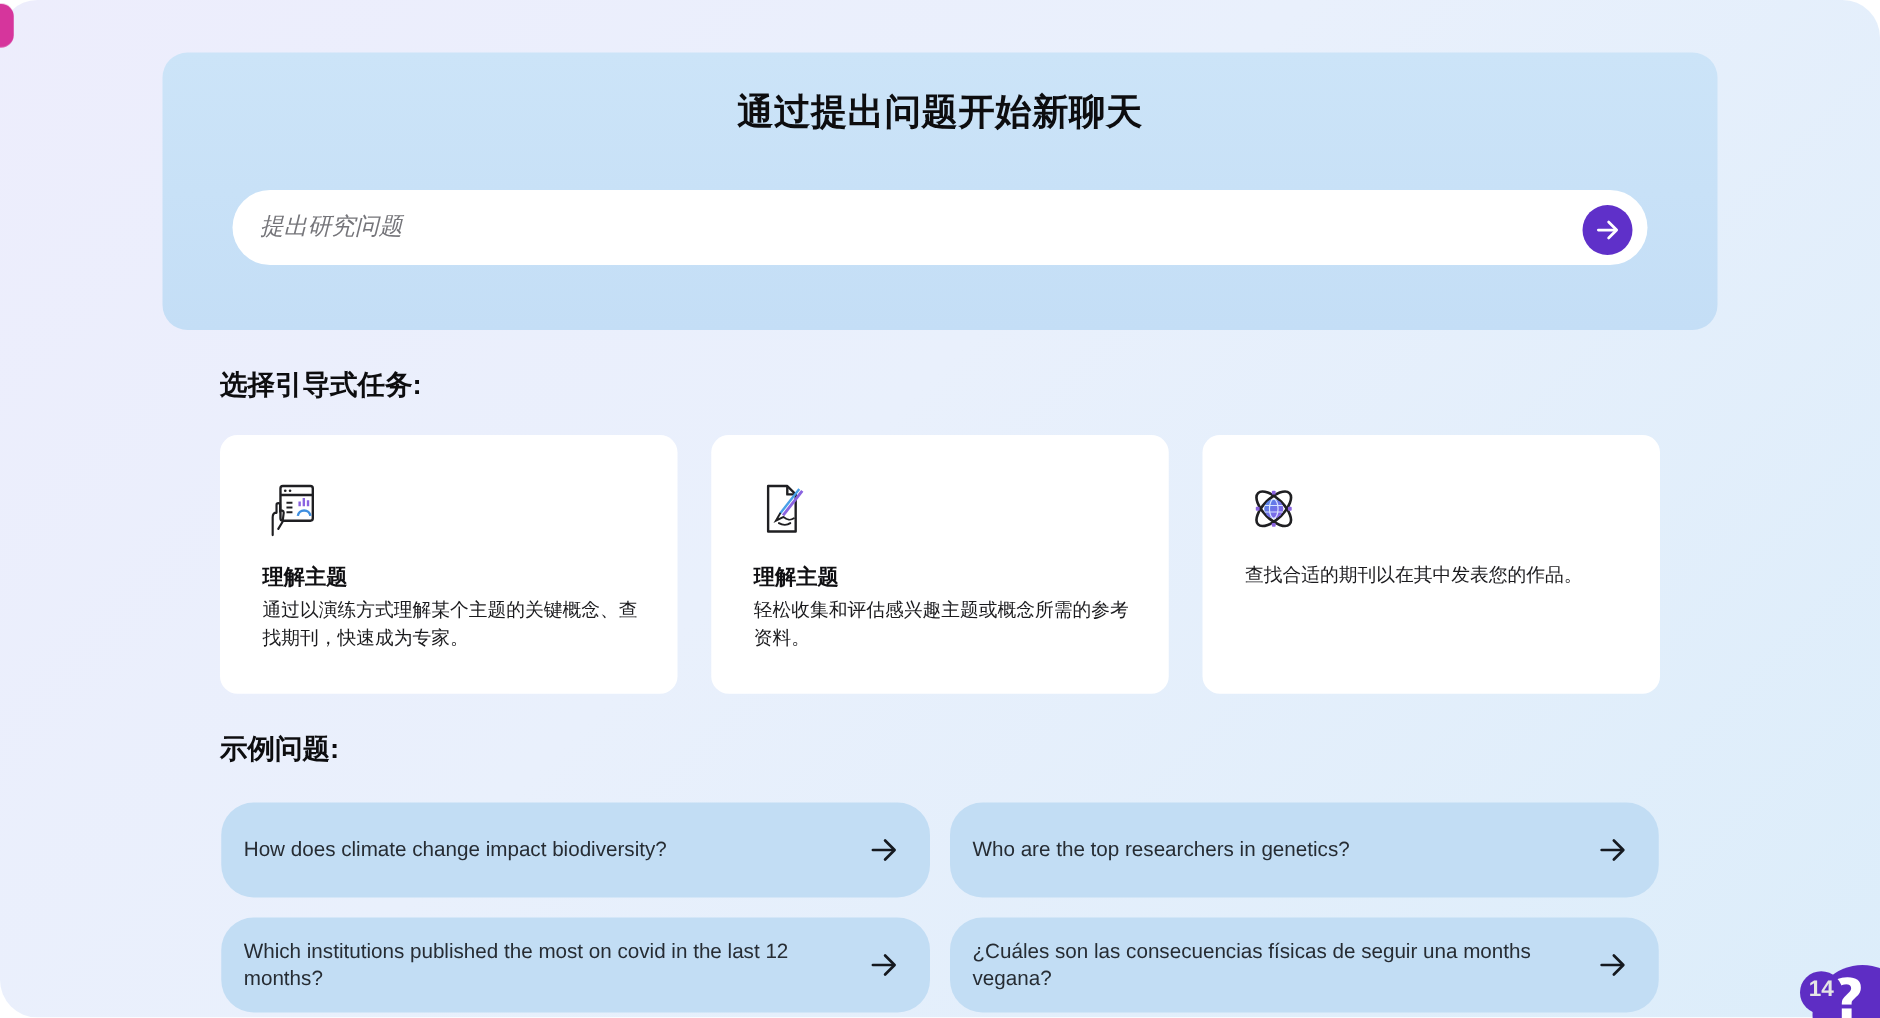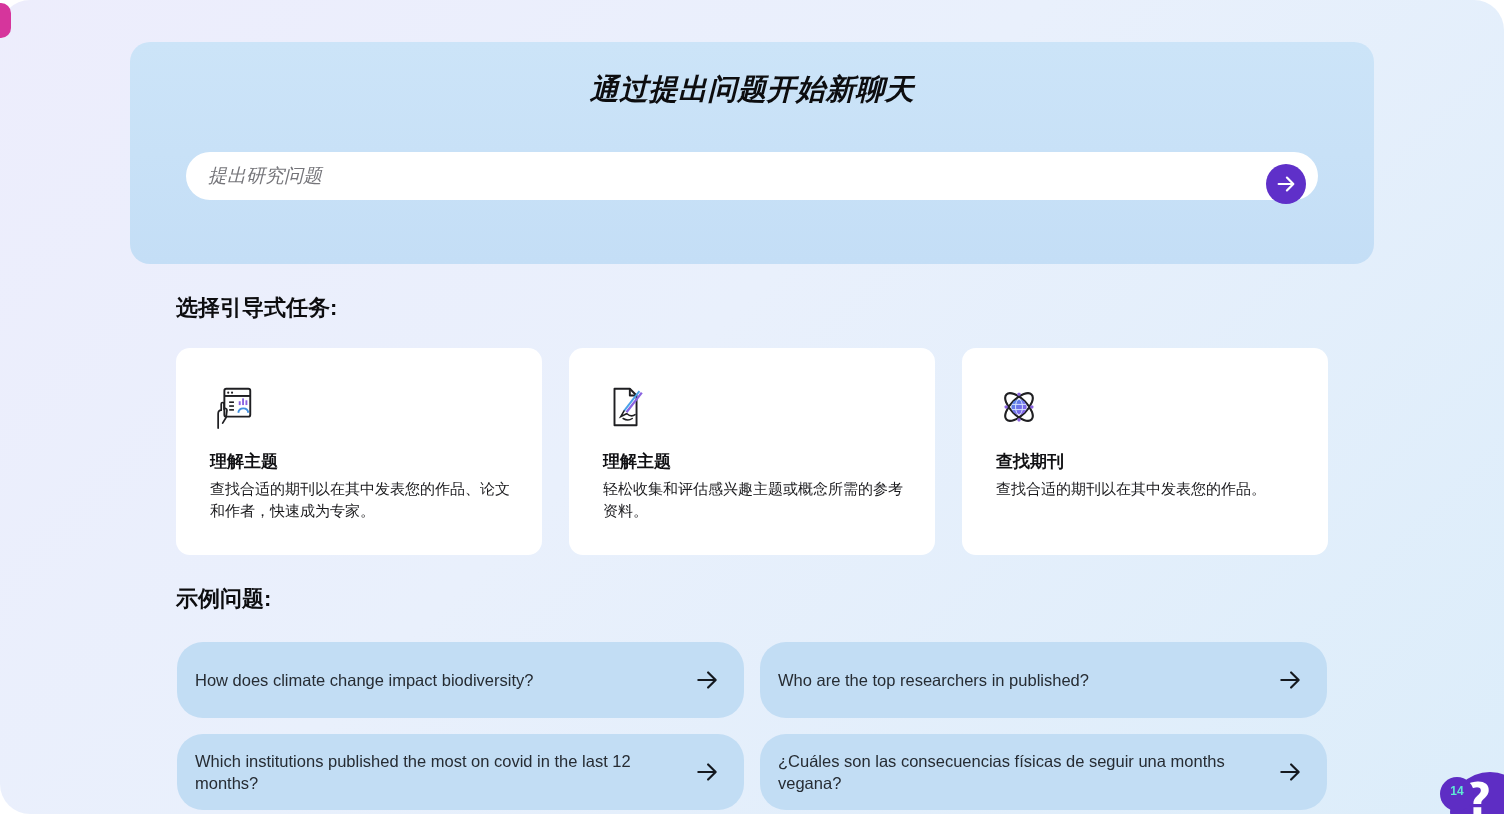--- a/index.html
+++ b/index.html
@@ -4,23 +4,23 @@
 <style>
   * { box-sizing: border-box; }
   html, body { margin: 0; padding: 0; width: 1504px; height: 814px; background: #ffffff; overflow: hidden;
     font-family: "Liberation Sans", sans-serif; }
   .page { position: relative; width: 1504px; height: 814px; border-radius: 30px; overflow: hidden;
     background: linear-gradient(135deg, #ededfc 0%, #e9f0fc 45%, #dcedfa 100%); }
 
   
   .hero { margin: 42px 130px 0; background: linear-gradient(180deg, #cce4f8, #c4def6); border-radius: 20px;
     padding: 28px 56px 48px; }
-  .hero-title { margin: 0 0 42px; text-align: center; font-size: 29px; font-weight: 800; color: #0d0d0f; letter-spacing: 0.5px; font-style: italic; }
+  .hero-title { margin: 0 0 42px; text-align: center; font-size: 29px; font-weight: 800; color: #0d0d0f; letter-spacing: 0.5px; }
   .input-row { position: relative; height: 64px; }
-  .question-input { width: 100%; height: 48px; border: none; outline: none; border-radius: 32px;
+  .question-input { width: 100%; height: 60px; border: none; outline: none; border-radius: 32px;
     background: #ffffff; padding: 0 70px 0 22px; font-size: 19px; color: #222; font-family: "Liberation Sans", sans-serif; }
   .question-input::placeholder { font-style: italic; color: #75757a; opacity: 1; }
   .submit-btn { position: absolute; right: 12px; top: 12px; width: 40px; height: 40px; border-radius: 50%;
     border: none; background: #5f30c9; cursor: pointer; display: flex; align-items: center; justify-content: center; padding: 0; }
 
   
   .section-heading { margin: 29px 176px 0; font-size: 22px; font-weight: 800; color: #0d0d0f; }
   .section-heading.examples { }
 
   
@@ -41,21 +41,21 @@
   .corner-accent { position: fixed; left: 0; top: 3px; width: 11px; height: 35px;
     background: #d6359c; border-radius: 0 10px 10px 0; z-index: 5; }
 
   
   .help-widget { position: fixed; right: 0; bottom: 0; width: 110px; height: 90px; z-index: 10; }
   .help-circle { position: absolute; right: -26px; bottom: -38px; width: 80px; height: 80px; border-radius: 50%;
     background: #5e2dc4; cursor: pointer; }
   .help-qmark { position: absolute; left: 16px; top: 2px; color: #ffffff; font-size: 44px; font-weight: 800;
     font-family: "DejaVu Sans", sans-serif; }
   .help-badge { position: absolute; right: 30px; bottom: 3px; width: 34px; height: 34px; border-radius: 50%;
-    background: #5e2dc4; color: #5eead4; font-size: 12px; font-weight: 700; display: flex; align-items: center;
+    background: #5e2dc4; color: #e5e5e5; font-size: 18px; font-weight: 700; display: flex; align-items: center;
     justify-content: center; padding-bottom: 6px; }
 </style>
 </head>
 <body>
 
 <div class="page">
 
   <section class="hero">
     <h1 class="hero-title">通过提出问题开始新聊天</h1>
     <div class="input-row">
@@ -85,21 +85,21 @@
           <line x1="20" y1="23" x2="25" y2="23" stroke="#1f1f22" stroke-width="1.7"></line>
           <line x1="20" y1="27" x2="25" y2="27" stroke="#1f1f22" stroke-width="1.7"></line>
           <line x1="31" y1="22" x2="31" y2="18" stroke="#8a63e0" stroke-width="2"></line>
           <line x1="34.5" y1="22" x2="34.5" y2="15" stroke="#8a63e0" stroke-width="2"></line>
           <line x1="38" y1="22" x2="38" y2="17" stroke="#8a63e0" stroke-width="2"></line>
           <path d="M29.5 30a5.3 5.3 0 0 1 10.5 0" stroke="#3f8fe0" stroke-width="2"></path>
           <path d="M8.5 46V31c0-2.4 1.4-3.8 3.2-3.8M11.7 27.4v-6.6c0-2 3-2 3 0v5.4M14.7 26.4c.6-1.6 3.1-1 3 1l-.9 7.4-3.6 6" stroke="#1f1f22" stroke-width="1.8" stroke-linecap="round"></path>
         </svg>
       </span>
       <h3 class="card-title">理解主题</h3>
-      <p class="card-desc">查找合适的期刊以在其中发表您的作品、论文和作者，快速成为专家。</p>
+      <p class="card-desc">通过以演练方式理解某个主题的关键概念、查找期刊，快速成为专家。</p>
     </div>
 
     <div class="card">
       <span class="card-icon" style="display:block">
         <svg width="46" height="46" viewBox="0 0 48 48" fill="none">
           <path d="M12 5h16l7 7v31H12z" stroke="#1f1f22" stroke-width="2" stroke-linejoin="round"></path>
           <path d="M28 5v7h7" stroke="#1f1f22" stroke-width="2" stroke-linejoin="round"></path>
           <line x1="40.5" y1="9" x2="24.5" y2="29.5" stroke="#8a63e0" stroke-width="2.4"></line>
           <line x1="38" y1="7.5" x2="22" y2="28" stroke="#49a0e8" stroke-width="2"></line>
           <path d="M22 28l-3.5 6 6-3M25 31c2.5 2.3 6 2.8 8.5 1M21 36c3 1.8 7 1.8 9.5 0" stroke="#1f1f22" stroke-width="1.6" stroke-linecap="round"></path>
@@ -123,40 +123,39 @@
           <circle cx="24" cy="24" r="8" fill="url(#globeGrad)"></circle>
           <ellipse cx="24" cy="24" rx="3.6" ry="8" stroke="#d8e4ff" stroke-width="1"></ellipse>
           <line x1="16.5" y1="21.3" x2="31.5" y2="21.3" stroke="#d8e4ff" stroke-width="1"></line>
           <line x1="16.5" y1="26.7" x2="31.5" y2="26.7" stroke="#d8e4ff" stroke-width="1"></line>
           <rect x="22.4" y="9" width="3.2" height="3.2" rx="0.8" fill="#8a63e0"></rect>
           <rect x="22.4" y="35.8" width="3.2" height="3.2" rx="0.8" fill="#8a63e0"></rect>
           <rect x="9" y="22.4" width="3.2" height="3.2" rx="0.8" fill="#8a63e0"></rect>
           <rect x="35.8" y="22.4" width="3.2" height="3.2" rx="0.8" fill="#8a63e0"></rect>
         </svg>
       </span>
-      <h3 class="card-title">查找期刊</h3>
       <p class="card-desc">查找合适的期刊以在其中发表您的作品。</p>
     </div>
   </div>
 
   <h2 class="section-heading examples">示例问题:</h2>
   <div class="pills">
 
     <div class="pill">
       <span class="pill-text">How does climate change impact biodiversity?</span>
       <span class="pill-arrow" style="display:flex">
         <svg width="26" height="26" viewBox="0 0 24 24" fill="none" stroke="#15191f" stroke-width="2" stroke-linecap="round" stroke-linejoin="round">
           <path d="M4 12h15"></path>
             <path d="M13 5l7 7-7 7"></path>
         </svg>
       </span>
     </div>
 
     <div class="pill">
-      <span class="pill-text">Who are the top researchers in published?</span>
+      <span class="pill-text">Who are the top researchers in genetics?</span>
       <span class="pill-arrow" style="display:flex">
         <svg width="26" height="26" viewBox="0 0 24 24" fill="none" stroke="#15191f" stroke-width="2" stroke-linecap="round" stroke-linejoin="round">
           <path d="M4 12h15"></path>
             <path d="M13 5l7 7-7 7"></path>
         </svg>
       </span>
     </div>
 
     <div class="pill">
       <span class="pill-text">Which institutions published the most on covid in the last 12 months?</span>

